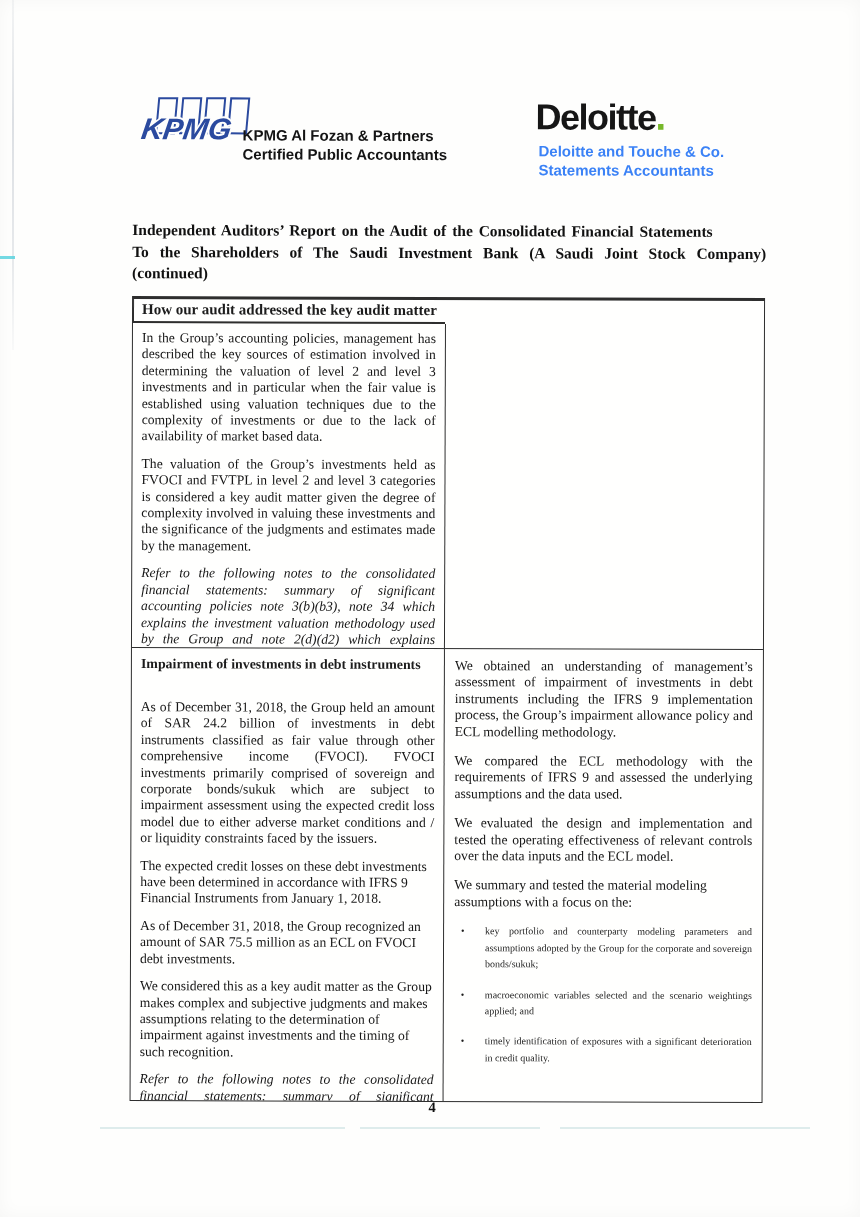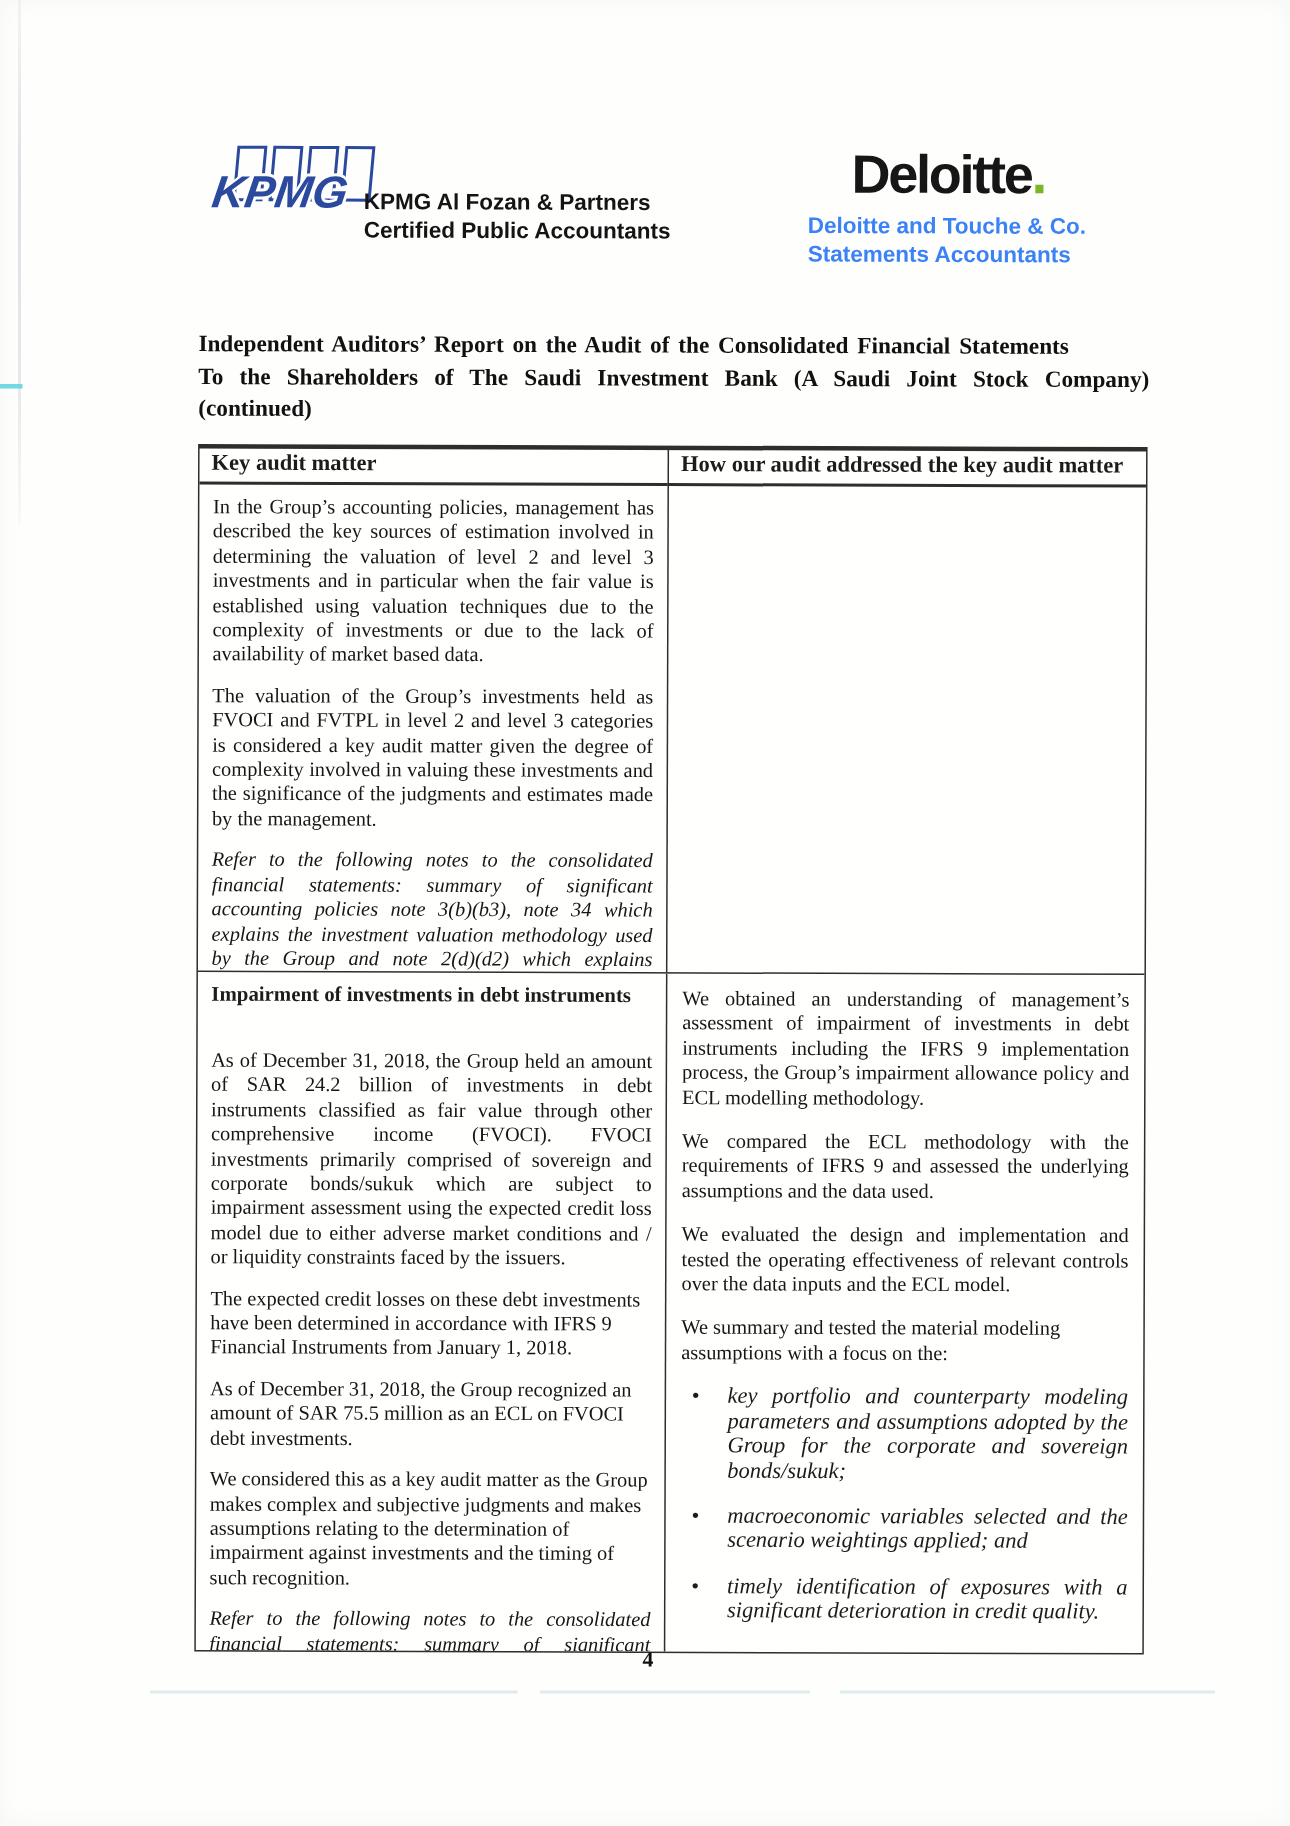--- a/index.html
+++ b/index.html
@@ -51,21 +51,21 @@
     font-style:italic; font-weight:700; font-size:30px;
     color:#2b4a9f; transform:skewX(-8deg); letter-spacing:0px;
     text-shadow:-2px 0 0 #fefefd, 2px 0 0 #fefefd, 0 -2px 0 #fefefd, 0 2px 0 #fefefd;
   }
   .kpmg-firm {
     position:absolute; left:243px; top:126px;
     font-family:"Liberation Sans", sans-serif; font-weight:700;
     font-size:15px; line-height:19px; color:#141414;
   }
   .deloitte-logo {
-    position:absolute; left:568px; top:97px;
+    position:absolute; left:536px; top:97px;
     font-family:"Liberation Sans", sans-serif; font-weight:700;
     font-size:36px; letter-spacing:-1.5px; color:#161616; line-height:38px;
   }
   .deloitte-dot { font-size:38px; }
   .deloitte-firm {
     position:absolute; left:539px; top:141px;
     font-family:"Liberation Sans", sans-serif; font-weight:700;
     font-size:15px; line-height:19px; color:#3b82f6;
   }
 
@@ -94,21 +94,21 @@
   .row2 { height:452px; border-top:1.9px solid #2e2e2e; }
   .row1 .cell-l, .row2 .cell-l { padding:7px 9px 4px 9px; }
   .row2 .cell-r { padding:9px 10px 4px 10px; }
 
   .p { margin:0 0 11px; font-size:13.6px; line-height:16.4px; text-align:justify; color:#161616; }
   .p-left { text-align:left; }
   .p-ital { font-style:italic; }
   .row2 .cell-r .p { margin-bottom:13px; }
   .kam-h { font-weight:700; font-size:13.9px; margin:1px 0 27px; }
 
-  .bullet { position:relative; padding-left:31px; margin:0 0 14px; font-size:15px; line-height:16.4px; text-align:justify;font-style:italic; }
+  .bullet { position:relative; padding-left:31px; margin:0 0 14px; font-size:10px; line-height:16.4px; text-align:justify; }
   .bullet::before { content:"\2022"; position:absolute; left:7px; top:0; }
 
   .page-num {
     position:absolute; top:1099px; left:133px; width:605px;
     text-align:center; font-size:14.5px; font-weight:600; color:#111;
   }
 </style>
 </head>
 <body>
 
@@ -143,21 +143,20 @@
 
     <div class="report-title">
       <div class="title-l1">Independent Auditors’ Report on the Audit of the Consolidated Financial Statements</div>
       <div class="title-l2">To the Shareholders of The Saudi Investment Bank (A Saudi Joint Stock Company)</div>
       <div class="title-l3">(continued)</div>
     </div>
 
     <div class="kam-table">
 
       <div class="t-row thead">
-        <div class="cell cell-l">Key audit matter</div>
         <div class="cell cell-r">How our audit addressed the key audit matter</div>
       </div>
 
       <div class="t-row row1">
         <div class="cell cell-l">
           <p class="p">In the Group’s accounting policies,  management has described the key sources of estimation involved in determining the valuation of level 2 and level 3 investments and in particular when the fair value is established using valuation techniques due to the complexity of investments or due to the lack of availability of market based data.</p>
           <p class="p">The valuation of the Group’s investments held as FVOCI and FVTPL in level 2 and level 3 categories is considered a key audit matter given the degree of complexity involved in valuing these investments and the significance of the judgments and estimates made by the management.</p>
           <p class="p p-ital">Refer to the following notes to the consolidated financial statements: summary of significant accounting policies note 3(b)(b3), note 34 which explains the investment valuation methodology used by the Group and note 2(d)(d2) which explains critical judgments and estimates for fair value measurement.</p>
         </div>
         <div class="cell cell-r"></div>

